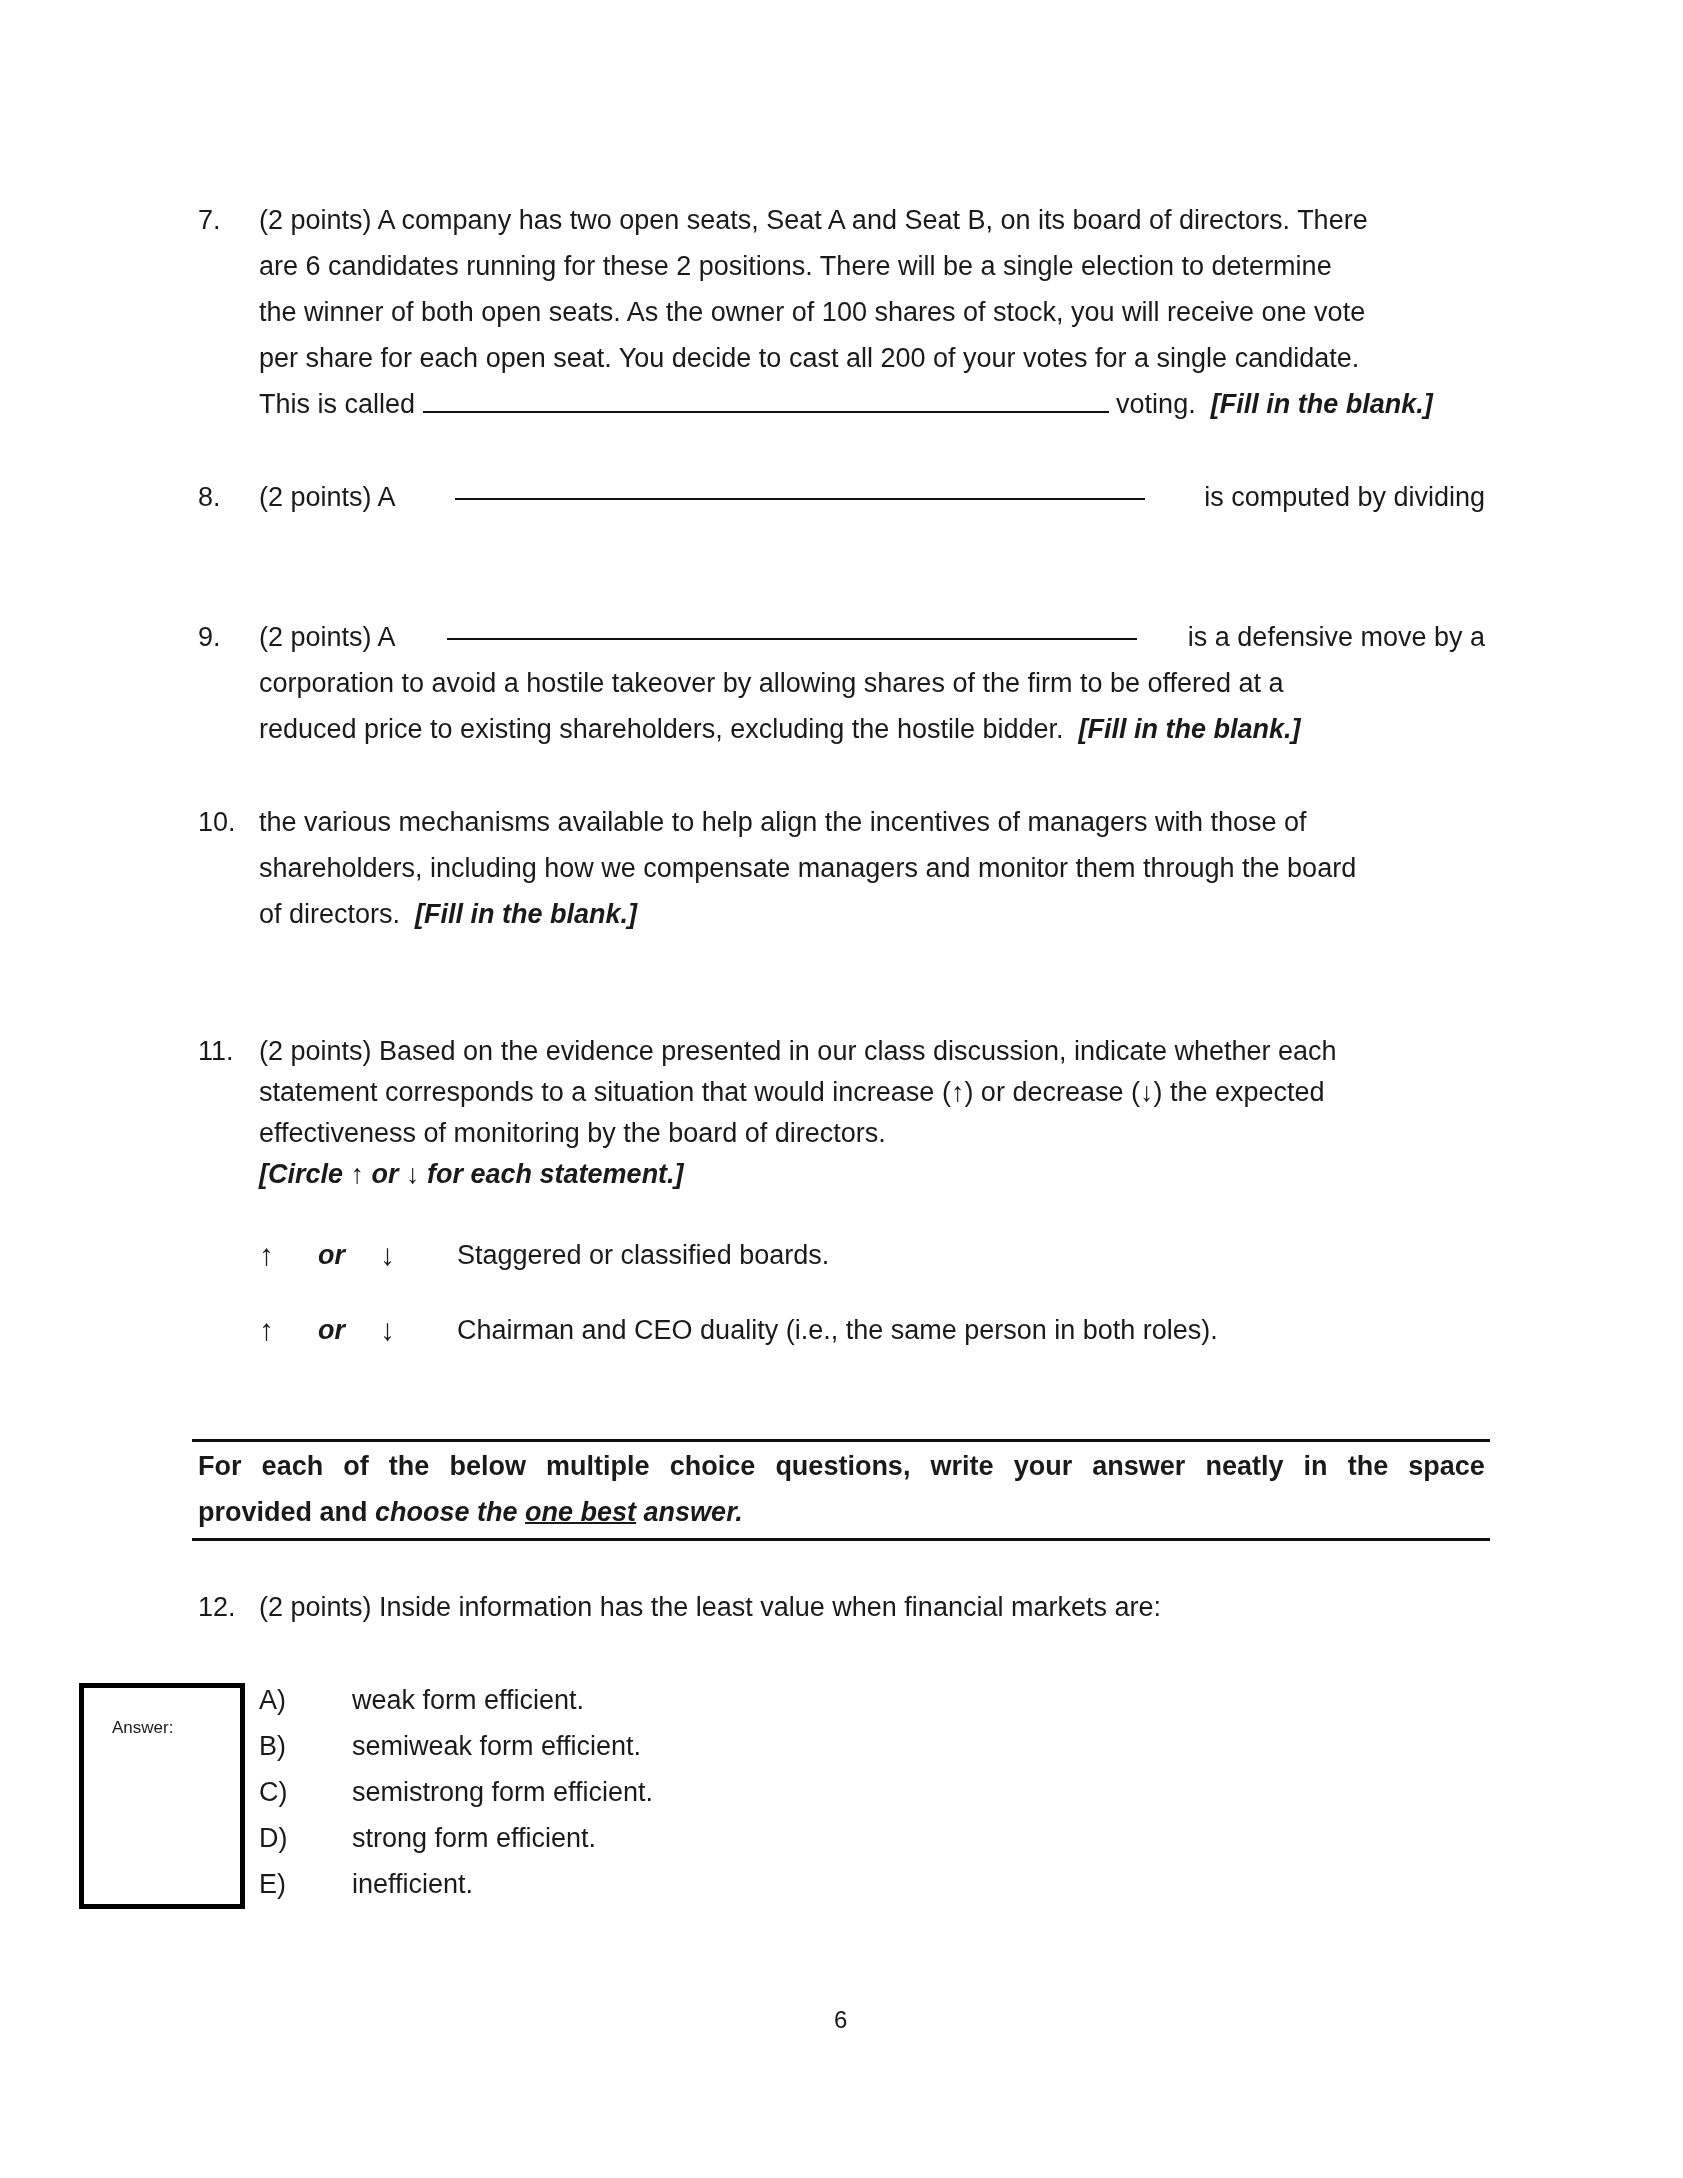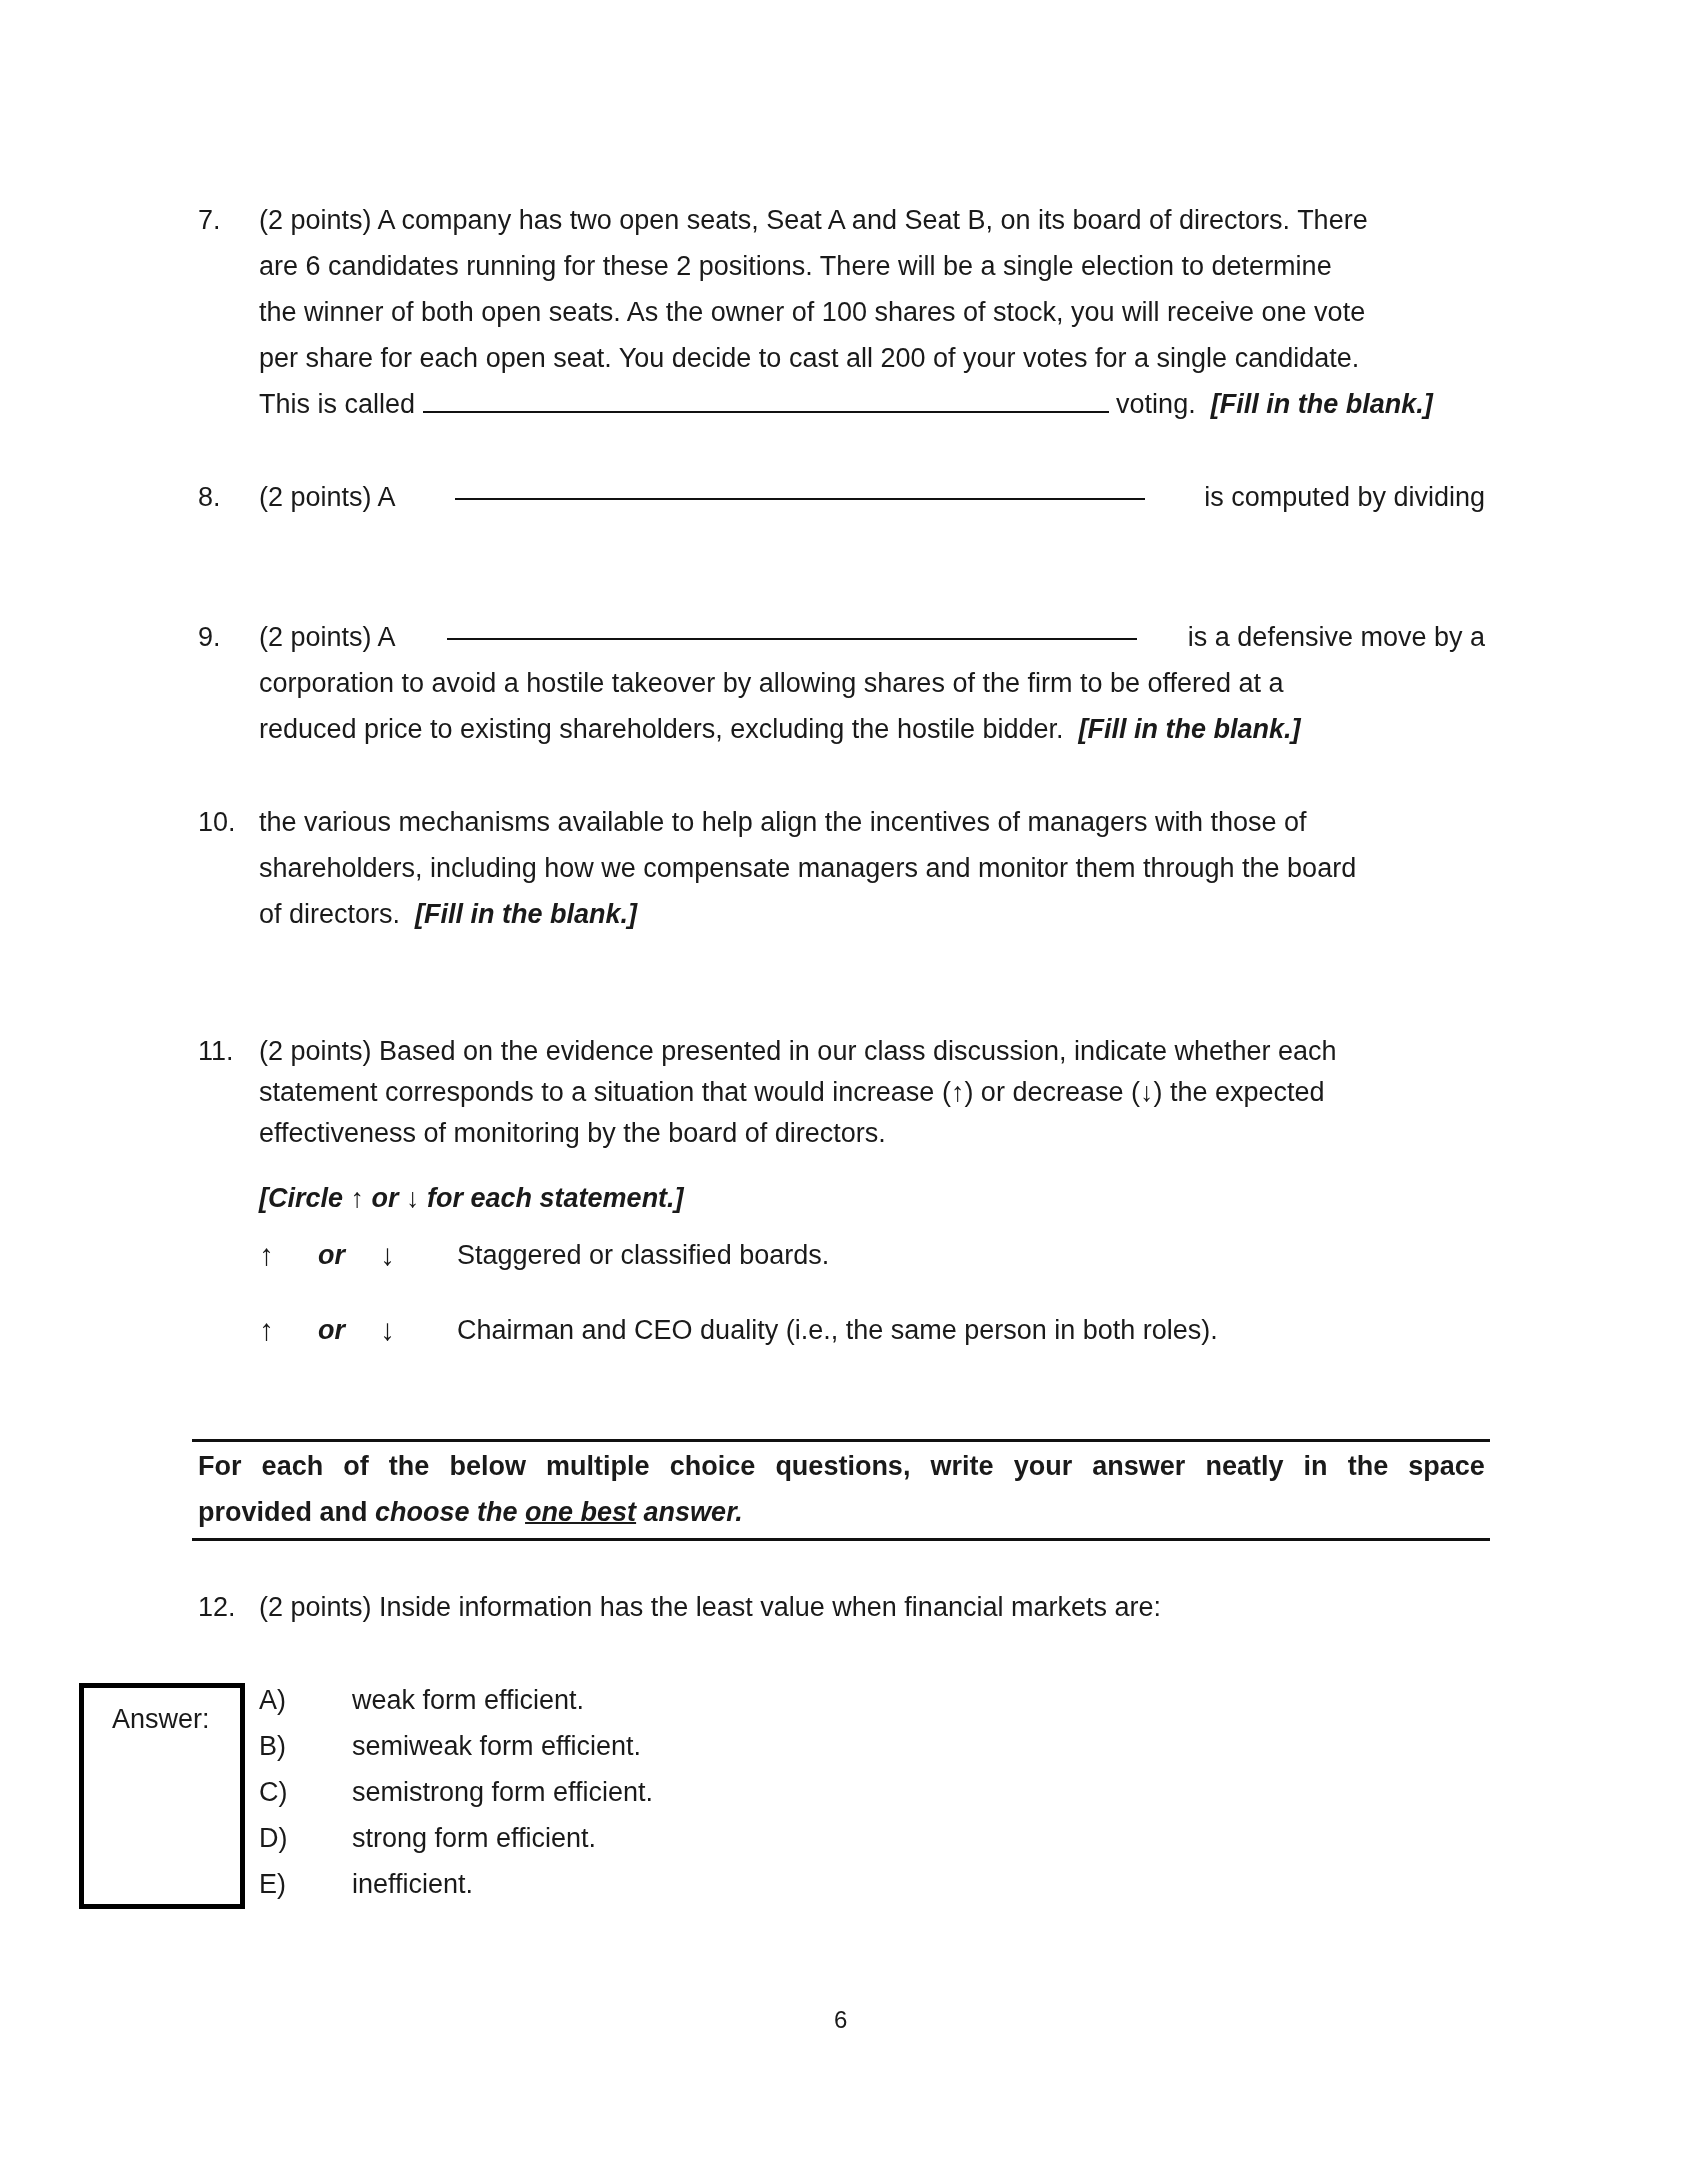--- a/index.html
+++ b/index.html
@@ -18,21 +18,21 @@
   .or { position: absolute; font-weight: bold; font-style: italic; }
   .stmt { position: absolute; white-space: nowrap; }
   .rule { position: absolute; left: 192px; width: 1298px; height: 3px; background: #111; }
   .instructions { position: absolute; left: 198px; width: 1287px; top: 1443px; font-size: 27px;
                   line-height: 46px; font-weight: bold; }
   .instructions .l1 { display: flex; justify-content: space-between; }
   .instructions em { font-style: italic; }
   .instructions u { text-decoration: underline; text-decoration-thickness: 2px; }
   .answer-box { position: absolute; left: 79px; top: 1683px; width: 156px; height: 216px;
                 border: 5px solid #000; }
-  .answer-label { position: absolute; left: 28px; top: 16px; font-size: 27px; }
+  .answer-label { position: absolute; left: 28px; top: 30px; font-size: 17px; }
   .choices { position: absolute; left: 259px; top: 1677px; font-size: 27px; line-height: 46px; }
   .choice { position: relative; height: 46px; white-space: nowrap; }
   .choice .letter { position: absolute; left: 0; }
   .choice .text { position: absolute; left: 61px; margin-left: 32px; }
   .page-number { position: absolute; left: 834px; top: 2006px; font-size: 24px; }
 </style>
 </head>
 <body>
 
 <div class="page">
@@ -109,21 +109,21 @@
   <div class="q" style="top:1031px; line-height:41px;">
     <span class="num">11.</span>
     <div class="body">
       <div class="row">
           <span>(2 points) Based on the evidence presented in our class discussion, indicate whether each</span>
         </div>
       <div class="row">
           <span>statement corresponds to a situation that would increase (↑) or decrease (↓) the expected</span>
         </div>
       <div style="white-space:nowrap;"><span>effectiveness of monitoring by the board of directors.</span></div>
-      <div style="white-space:nowrap;margin-top:24px;"><span class="fill">[Circle ↑ or ↓ for each statement.]</span></div>
+      <div style="white-space:nowrap;"><span class="fill">[Circle ↑ or ↓ for each statement.]</span></div>
     </div>
   </div>
 
   <div class="arrow-row" style="left:0; top:1235px; width:1683px;">
     <span class="arrow" style="left:259px;">↑</span>
     <span class="or" style="left:318px;">or</span>
     <span class="arrow" style="left:380px;">↓</span>
     <span class="stmt" style="left:457px;">Staggered or classified boards.</span>
   </div>
 

